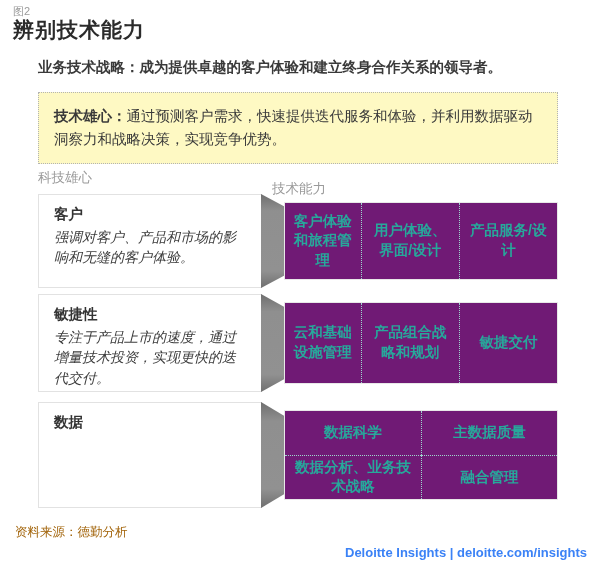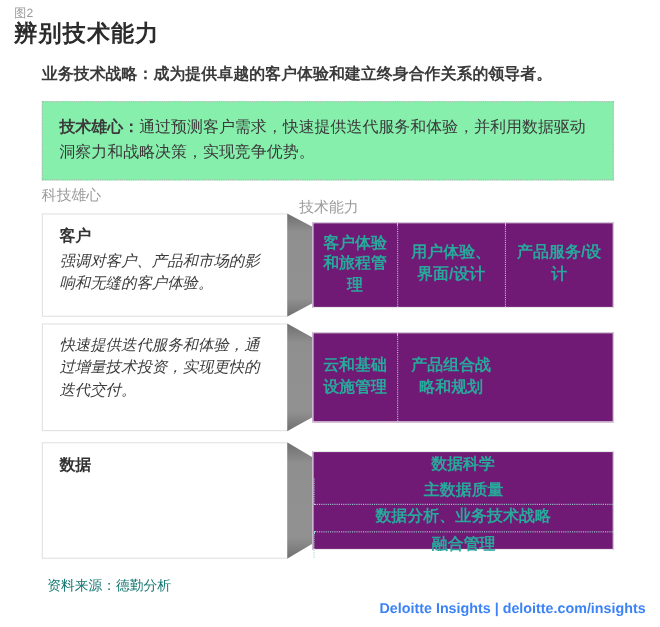--- a/index.html
+++ b/index.html
@@ -6,21 +6,21 @@
   #canvas{
     position:relative;width:600px;height:570px;background:#ffffff;
     font-family:"Liberation Sans","DejaVu Sans",sans-serif;
     color:#3a3a3a;overflow:hidden;
   }
   .fig-label{position:absolute;left:13px;top:4px;font-size:11px;color:#9b9b9b;text-align:center;}
   .main-title{position:absolute;left:13px;top:16px;font-size:21px;font-weight:bold;color:#2b2b2b;letter-spacing:1px;}
   .strategy{position:absolute;left:38px;top:58px;width:522px;font-size:14.5px;font-weight:bold;color:#3a3a3a;}
   .ambition-box{
     position:absolute;left:38px;top:92px;width:488px;
-    border:1px dotted #b3b3b3;background:#86efac;
+    border:1px dotted #b3b3b3;background:#fef9c3;
     padding:12px 15px;font-size:14.5px;line-height:1.6;color:#3a3a3a;
   }
   .ambition-box .lbl{font-weight:bold;}
   .col-header{position:absolute;font-size:13.5px;color:#9a9a9a;}
   .col-header.left{left:38px;top:169px;}
   .col-header.right{left:272px;top:180px;text-align:right;}
   .row{position:absolute;left:38px;width:520px;display:flex;align-items:stretch;}
   .row1{top:194px;height:94px;}
   .row2{top:294px;height:98px;}
   .row3{top:402px;height:106px;}
@@ -33,30 +33,30 @@
   .arrow{
     width:23px;flex:0 0 23px;margin-left:-1px;
     background:linear-gradient(180deg,#6f6f6f 0%,#8f8f8f 18%,#919191 82%,#6f6f6f 100%);
     clip-path:polygon(0 0,100% 13%,100% 87%,0 100%);
   }
   .cap-grid{
     flex:1;align-self:center;height:calc(100% - 16px);
     display:grid;background:#701a75;border:1px solid #e8e8e8;box-sizing:border-box;
   }
   .cap-grid.cols3{grid-template-columns:1fr 1.3fr 1.3fr;}
-  .cap-grid.grid2x2{grid-template-columns:1fr;grid-template-rows:1fr 1fr;}
+  .cap-grid.grid2x2{grid-template-columns:1fr 1fr;grid-template-rows:1fr 1fr;}
   .cap-cell{
     display:flex;align-items:center;justify-content:center;text-align:center;
     font-size:14.5px;font-weight:bold;color:#27a89b;line-height:1.35;padding:2px 8px;
   }
   .cap-grid.cols3 .cap-cell + .cap-cell{border-left:1px dotted #9ed6cf;}
   .cap-grid.grid2x2 .cap-cell.c2{border-left:1px dotted #9ed6cf;}
   .cap-grid.grid2x2 .cap-cell.c3{border-top:1px dotted #9ed6cf;}
   .cap-grid.grid2x2 .cap-cell.c4{border-left:1px dotted #9ed6cf;border-top:1px dotted #9ed6cf;}
-  .footer-source{position:absolute;left:15px;top:524px;font-size:12.5px;color:#0f766e;margin-left:28px;}
+  .footer-source{position:absolute;left:15px;top:524px;font-size:12.5px;color:#a16207;}
   .footer-brand{position:absolute;right:13px;top:545px;font-size:13px;color:#3b82f6;font-weight:600;}
 </style>
 </head>
 <body>
 
 <div id="canvas">
 
   <div class="fig-label">图2</div>
   <h1 class="main-title" style="margin:0">辨别技术能力</h1>
 
@@ -77,26 +77,28 @@
     <div class="arrow"></div>
     <div class="cap-grid cols3">
       <div class="cap-cell">客户体验和旅程管理</div>
       <div class="cap-cell">用户体验、界面/设计</div>
       <div class="cap-cell">产品服务/设计</div>
     </div>
   </div>
 
   <div class="row row2">
     <div class="ambition-card">
-      <div class="card-desc">快速提供迭代服务和体验，通过增量技术投资，实现更快的迭代交付。</div>
+      <div class="card-title">敏捷性</div>
+      <div class="card-desc">专注于产品上市的速度，通过增量技术投资，实现更快的迭代交付。</div>
     </div>
     <div class="arrow"></div>
     <div class="cap-grid cols3">
       <div class="cap-cell">云和基础设施管理</div>
       <div class="cap-cell">产品组合战略和规划</div>
+      <div class="cap-cell">敏捷交付</div>
     </div>
   </div>
 
   <div class="row row3">
     <div class="ambition-card">
       <div class="card-title">数据</div>
     </div>
     <div class="arrow"></div>
     <div class="cap-grid grid2x2">
       <div class="cap-cell c1">数据科学</div>

